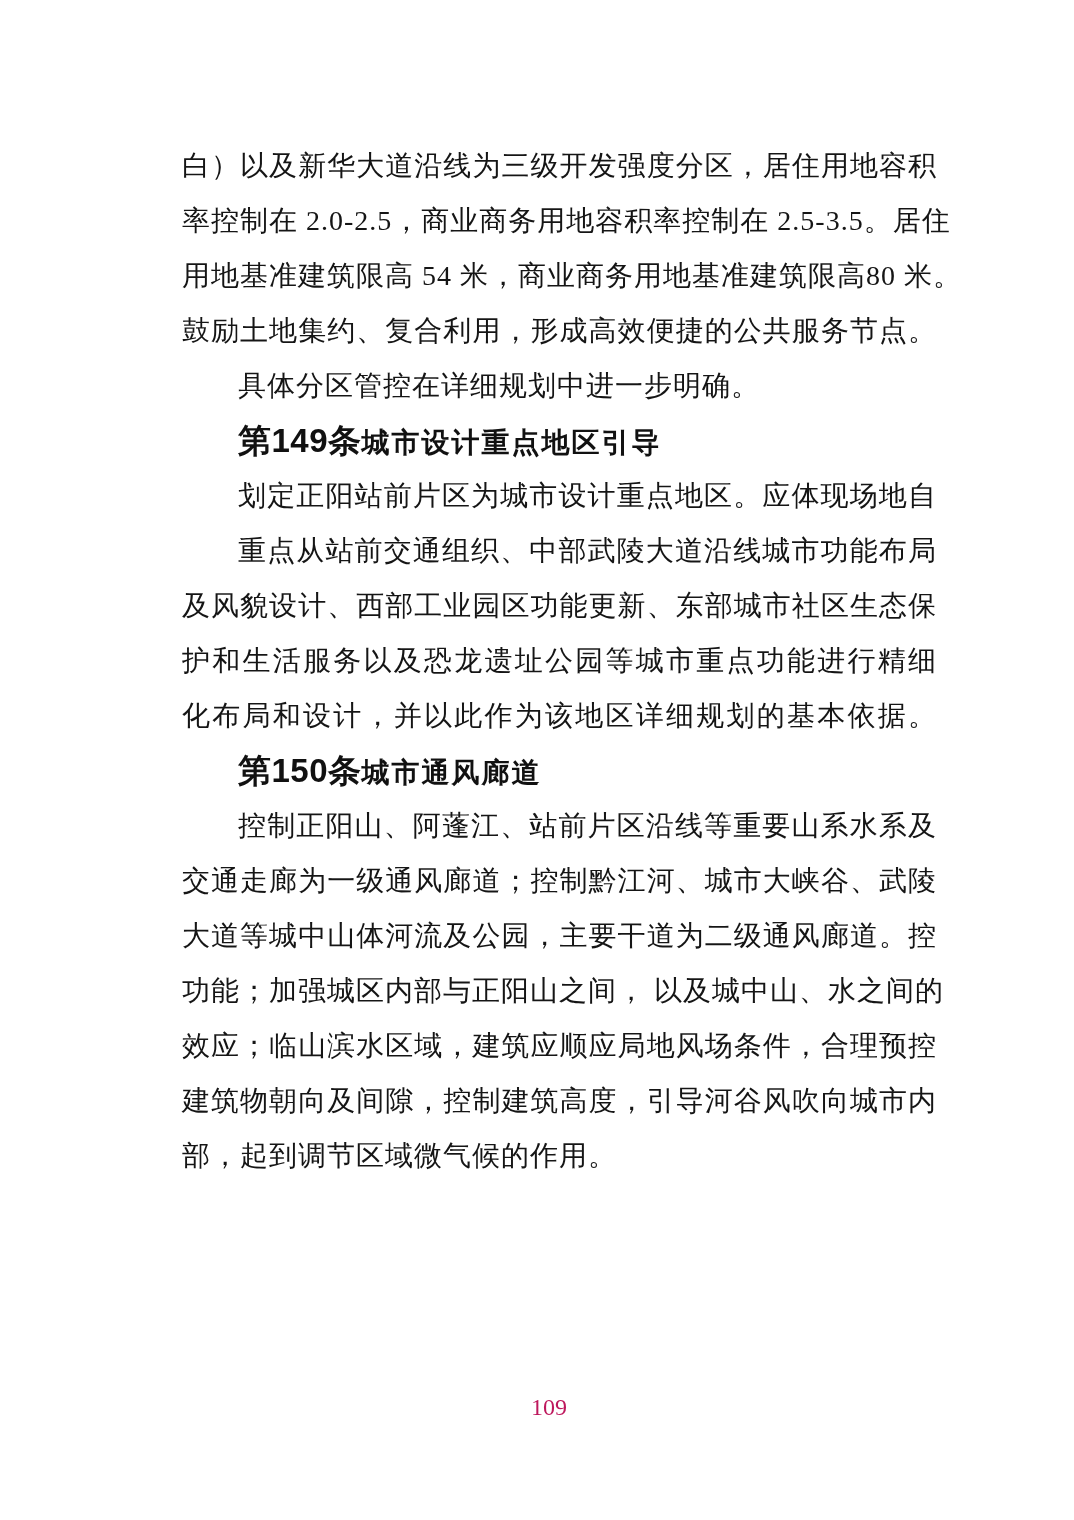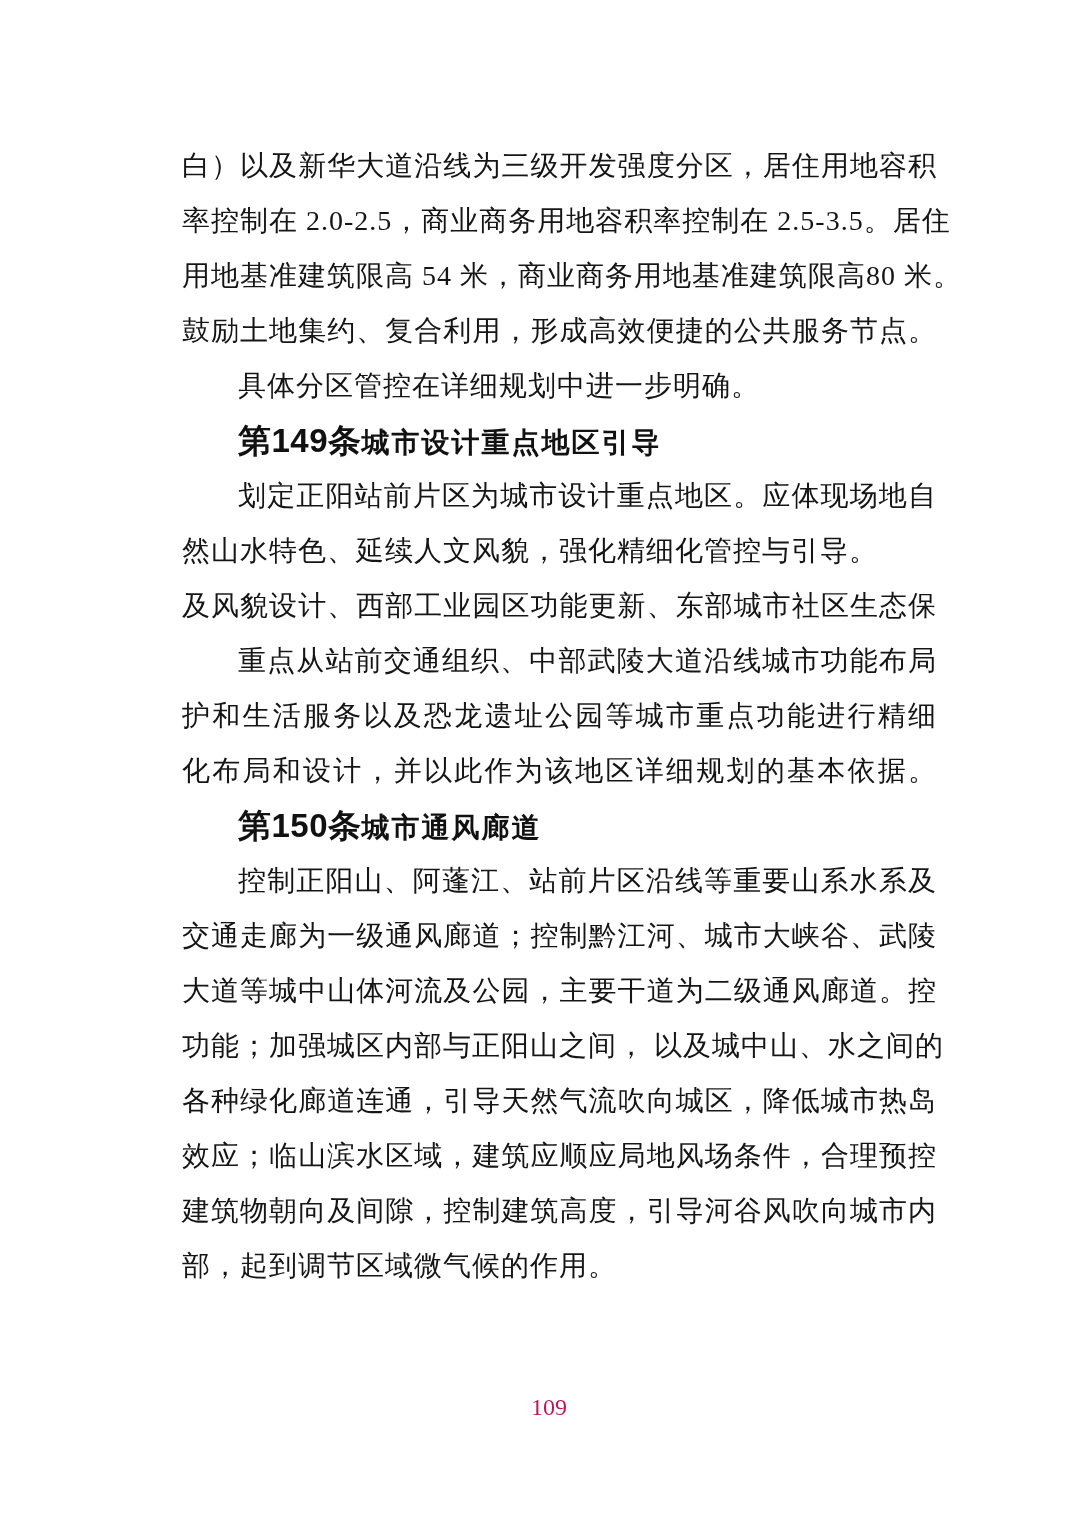--- a/index.html
+++ b/index.html
@@ -75,36 +75,34 @@
     <div class="line">用地基准建筑限高 54 米，商业商务用地基准建筑限高80 米。</div>
     <div class="line">鼓励土地集约、复合利用，形成高效便捷的公共服务节点。</div>
 
     <div class="line left indent">具体分区管控在详细规划中进一步明确。</div>
 
     <div class="line heading indent">
       <span class="hnum">第149条</span><span class="htitle">城市设计重点地区引导</span>
     </div>
 
     <div class="line indent">划定正阳站前片区为城市设计重点地区。应体现场地自</div>
-    <div class="line left">然山水特色、延续人文风貌，强化精细化管控与引导。</div>
 
+    <div class="line indent">重点从站前交通组织、中部武陵大道沿线城市功能布局</div>
     <div class="line">及风貌设计、西部工业园区功能更新、东部城市社区生态保</div>
-    <div class="line indent">重点从站前交通组织、中部武陵大道沿线城市功能布局</div>
     <div class="line">护和生活服务以及恐龙遗址公园等城市重点功能进行精细</div>
     <div class="line">化布局和设计，并以此作为该地区详细规划的基本依据。</div>
 
     <div class="line heading indent">
       <span class="hnum">第150条</span><span class="htitle">城市通风廊道</span>
     </div>
 
     <div class="line indent">控制正阳山、阿蓬江、站前片区沿线等重要山系水系及</div>
     <div class="line">交通走廊为一级通风廊道；控制黔江河、城市大峡谷、武陵</div>
     <div class="line">大道等城中山体河流及公园，主要干道为二级通风廊道。控</div>
     <div class="line">功能；加强城区内部与正阳山之间， 以及城中山、水之间的</div>
-    <div class="line">各种绿化廊道连通，引导天然气流吹向城区，降低城市热岛</div>
     <div class="line">效应；临山滨水区域，建筑应顺应局地风场条件，合理预控</div>
     <div class="line">建筑物朝向及间隙，控制建筑高度，引导河谷风吹向城市内</div>
     <div class="line left">部，起到调节区域微气候的作用。</div>
 
   </div>
 
   <div class="footer">109</div>
 </div>
 
 </body></html>

